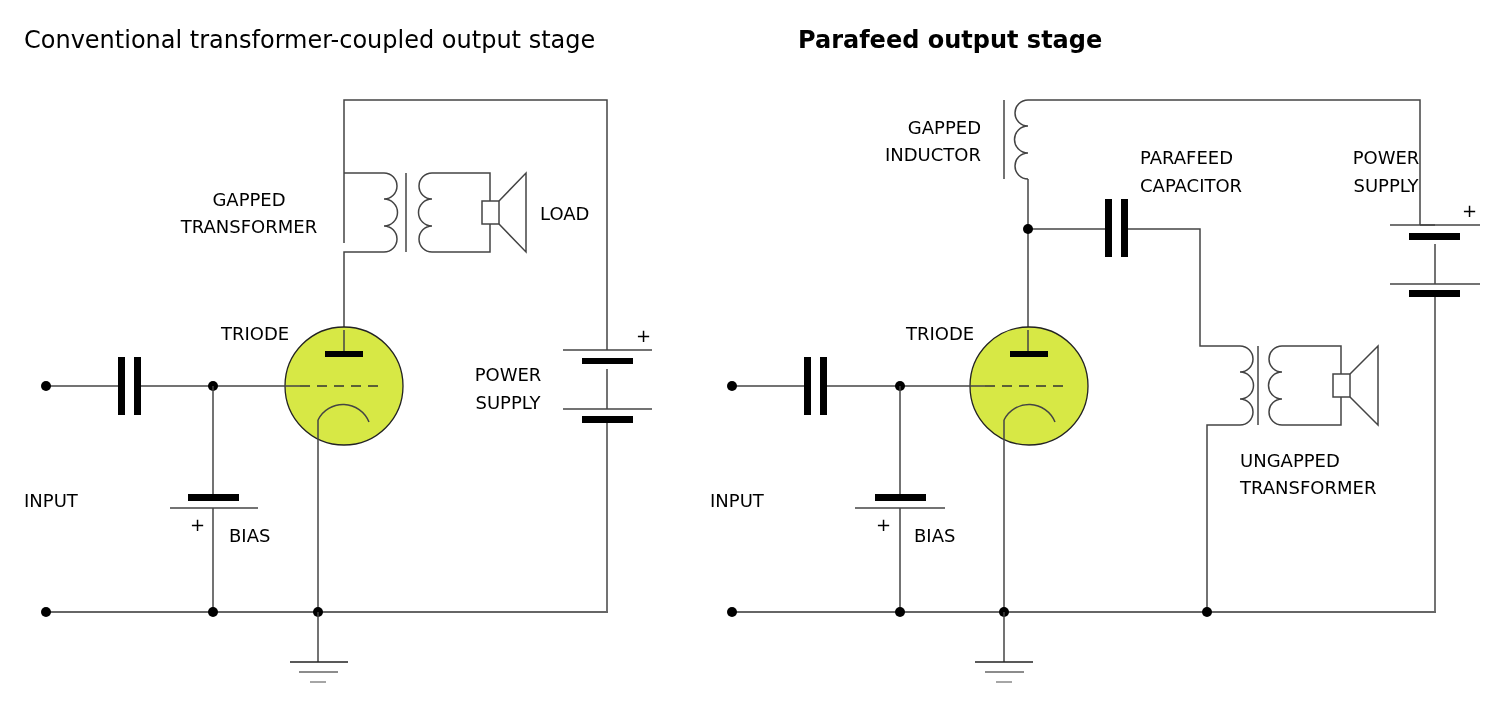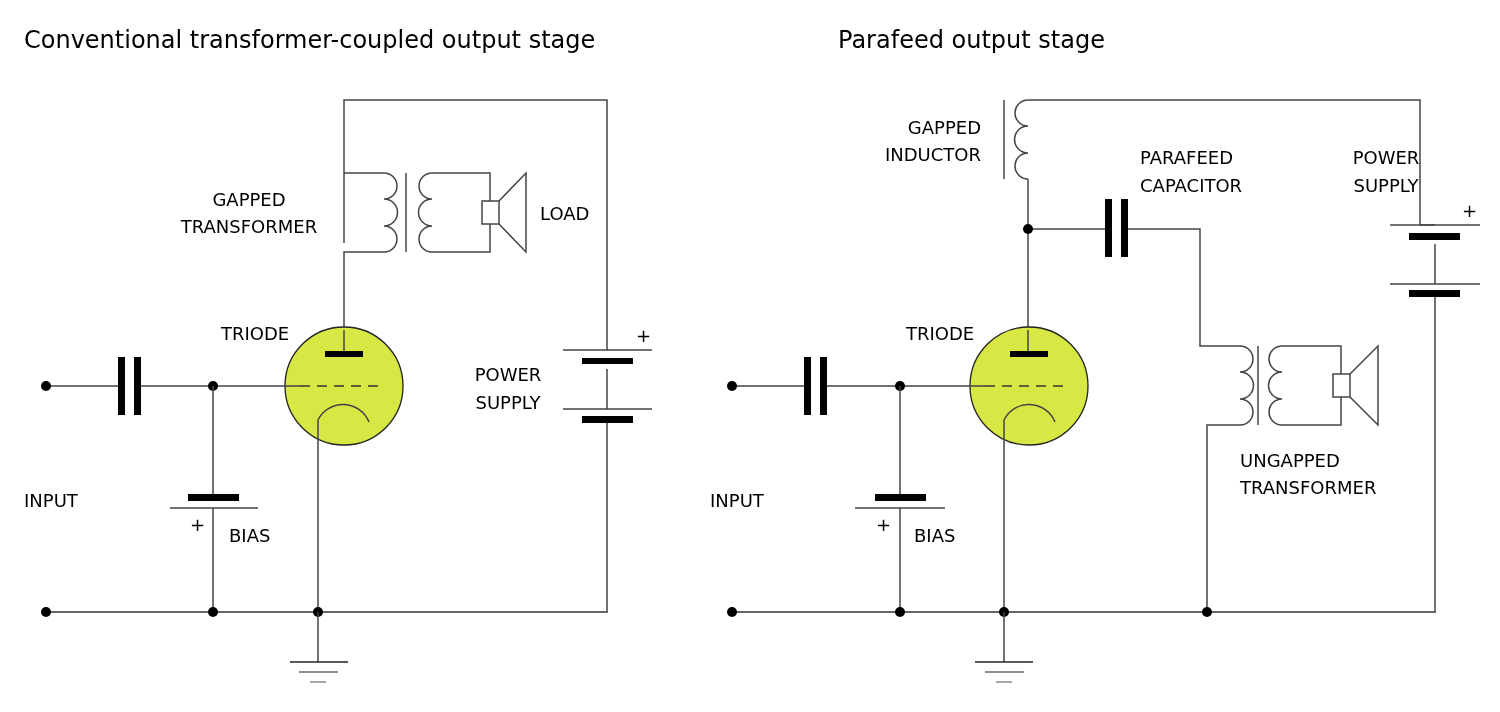--- a/index.html
+++ b/index.html
@@ -9,21 +9,21 @@
   .lbl { font-family: "DejaVu Sans", sans-serif; font-size: 18px; fill: #000; }
   .w { stroke: #444; stroke-width: 1.5; fill: none; }
   .wg { stroke: #666; stroke-width: 2.2; fill: none; }
   .plate { fill: #000; }
   .dot { fill: #000; }
 </style>
 </head>
 <body>
 
 <div class="title" style="left:24px;">Conventional transformer-coupled output stage</div>
-<div class="title" style="left:838px;">Parafeed output stage</div>
+<div class="title" style="left:798px;font-weight:bold;">Parafeed output stage</div>
 
 <svg width="1500" height="712" viewBox="0 0 1500 712">
 
   <g>
 
     <path class="w" d="M344,243 L344,100 L607,100 L607,350"></path>
 
     <path class="w" d="M344,173 L384,173"></path>
     <path class="w" d="M384,252 L344,252 L344,330"></path>
 

